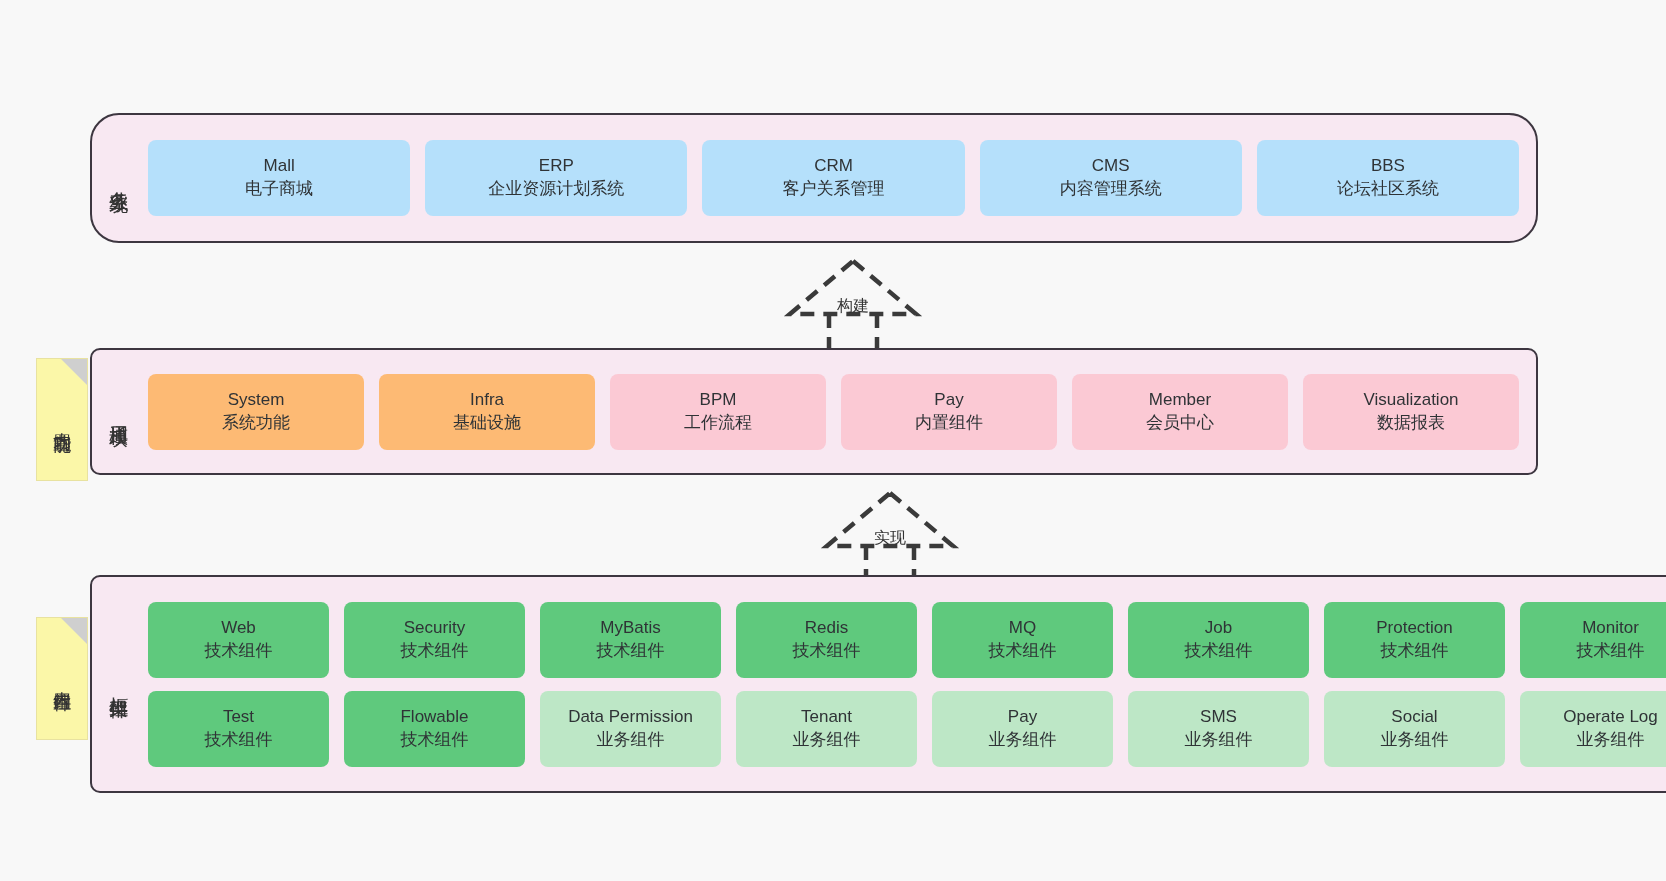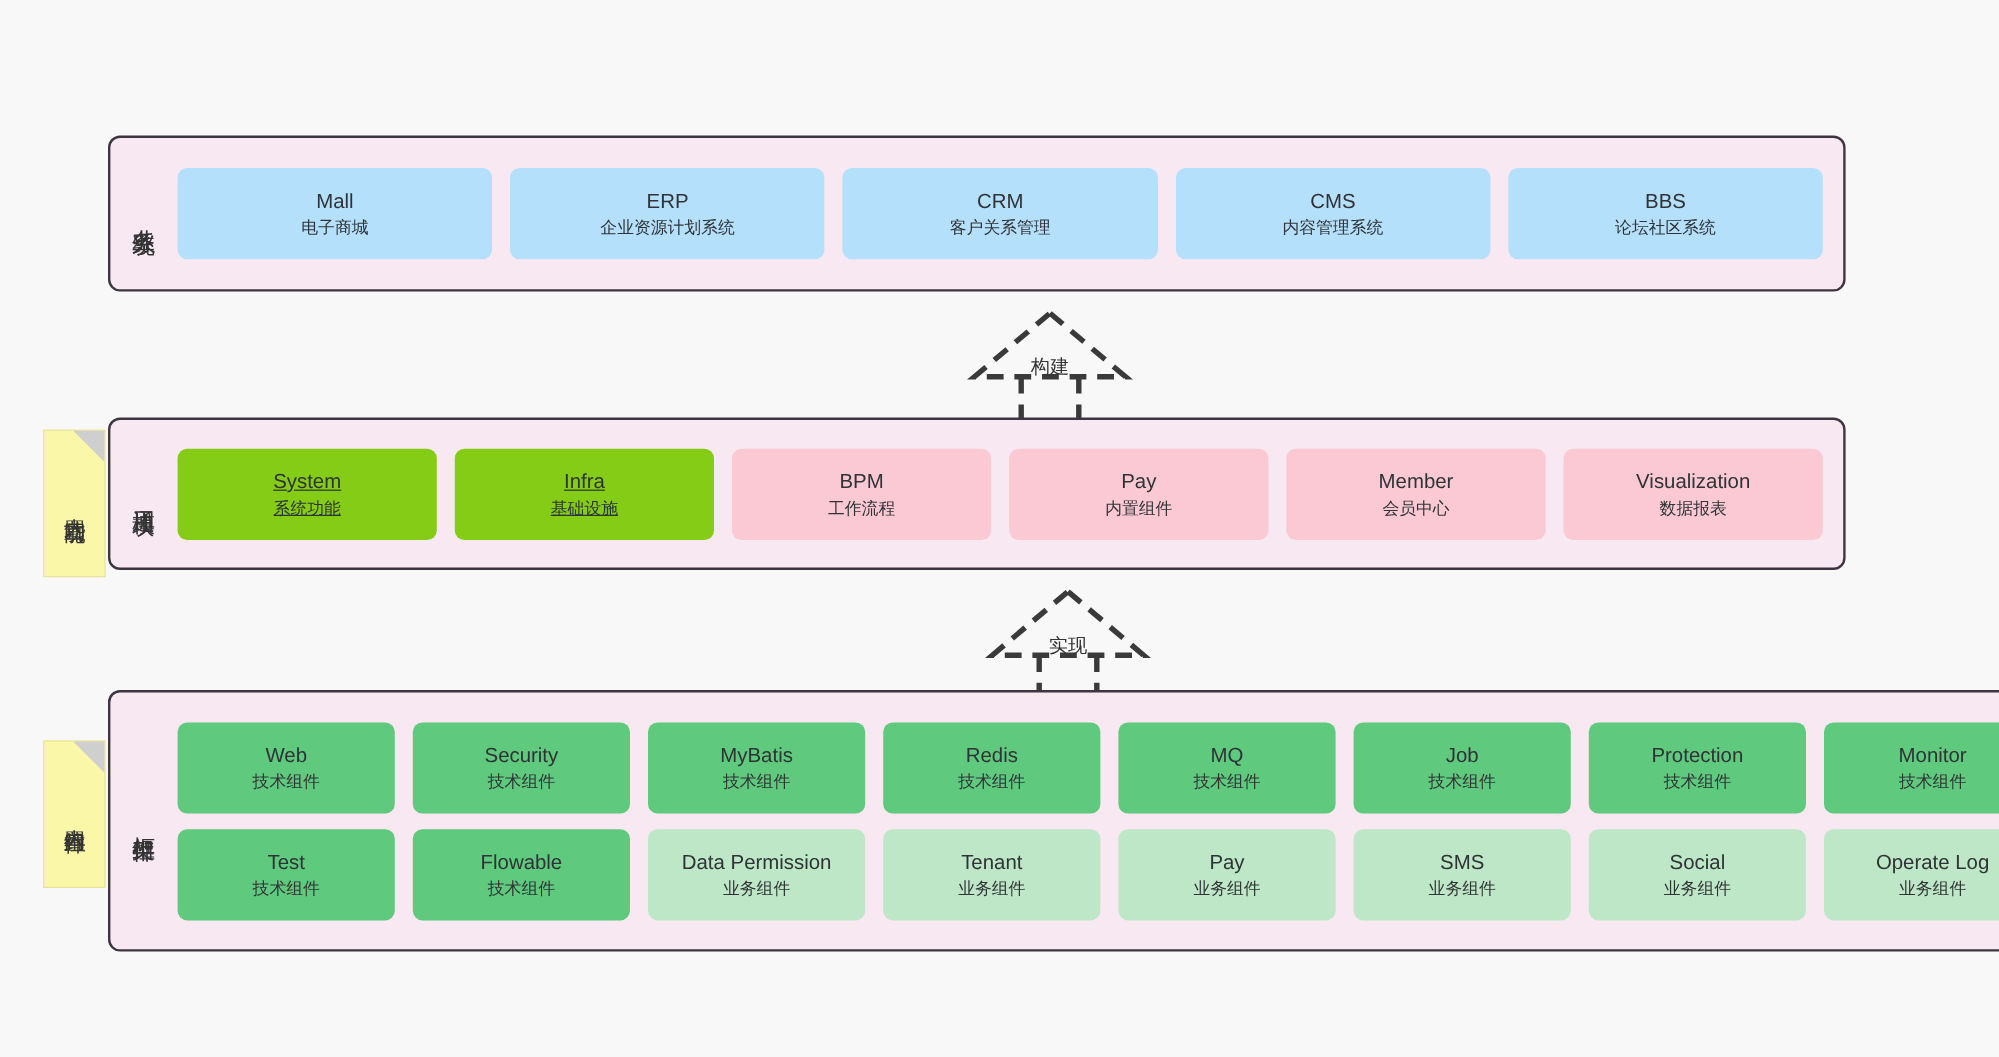--- a/index.html
+++ b/index.html
@@ -68,24 +68,24 @@
     flex-direction: column;
     align-items: center;
     justify-content: center;
     text-align: center;
     font-size: 17px;
     line-height: 1.33;
     color: #2f3336;
     padding: 6px 4px;
   }
   .card .ln { display: block; }
-  .card .ln-sub { font-size: 14px; }
+  .card .ln-sub { font-size: 17px; }
 
   .card.blue  { background: #b5e0fb; }
-  .card.red   { background: #84cc16; text-decoration: underline; }
+  .card.red   { background: #fdba74; }
   .card.pink  { background: #fbc9d4; }
   .card.green { background: #5fc97d; }
   .card.mint  { background: #bde7c6; }
 
   
   .sticky {
     position: absolute;
     box-sizing: border-box;
     background: #fbf7a8;
     border: 1px solid #e8e2a0;
@@ -131,21 +131,21 @@
     background: transparent;
     white-space: nowrap;
     padding: 0 1px;
   }
 </style>
 </head>
 <body>
 
 <div class="canvas">
 
-  <div class="layer" style="left:90px; top:113px; width:1448px; height:130px;">
+  <div class="layer" style="left:90px; top:113px; width:1448px; height:130px;border-radius:29px;">
     <div class="layer-title">业务系统</div>
     <div class="cards">
       <div class="card-row" style="height:76px;">
         <div class="card blue">
           <span class="ln">Mall</span>
           <span class="ln ln-sub">电子商城</span>
         </div>
         <div class="card blue">
           <span class="ln">ERP</span>
           <span class="ln ln-sub">企业资源计划系统</span>
@@ -159,21 +159,21 @@
           <span class="ln ln-sub">内容管理系统</span>
         </div>
         <div class="card blue">
           <span class="ln">BBS</span>
           <span class="ln ln-sub">论坛社区系统</span>
         </div>
       </div>
     </div>
   </div>
 
-  <div class="arrow" style="left:795px; top:258px;">
+  <div class="arrow" style="left:773px; top:258px;">
     <svg viewBox="0 0 160 100" width="160" height="100" aria-hidden="true">
 
       <path d="M80 3 L143 56 L17 56 Z" fill="#f8f8f8" stroke="#3a3a3a" stroke-width="4.5" stroke-dasharray="14 9" stroke-linejoin="miter"></path>
 
       <path d="M56 56 L56 100 M104 56 L104 100 M56 98 L104 98" fill="none" stroke="#3a3a3a" stroke-width="4.5" stroke-dasharray="14 9"></path>
     </svg>
     <span class="arrow-label">构建</span>
   </div>
 
   <div class="sticky" style="left:36px; top:358px; width:52px; height:123px;">

